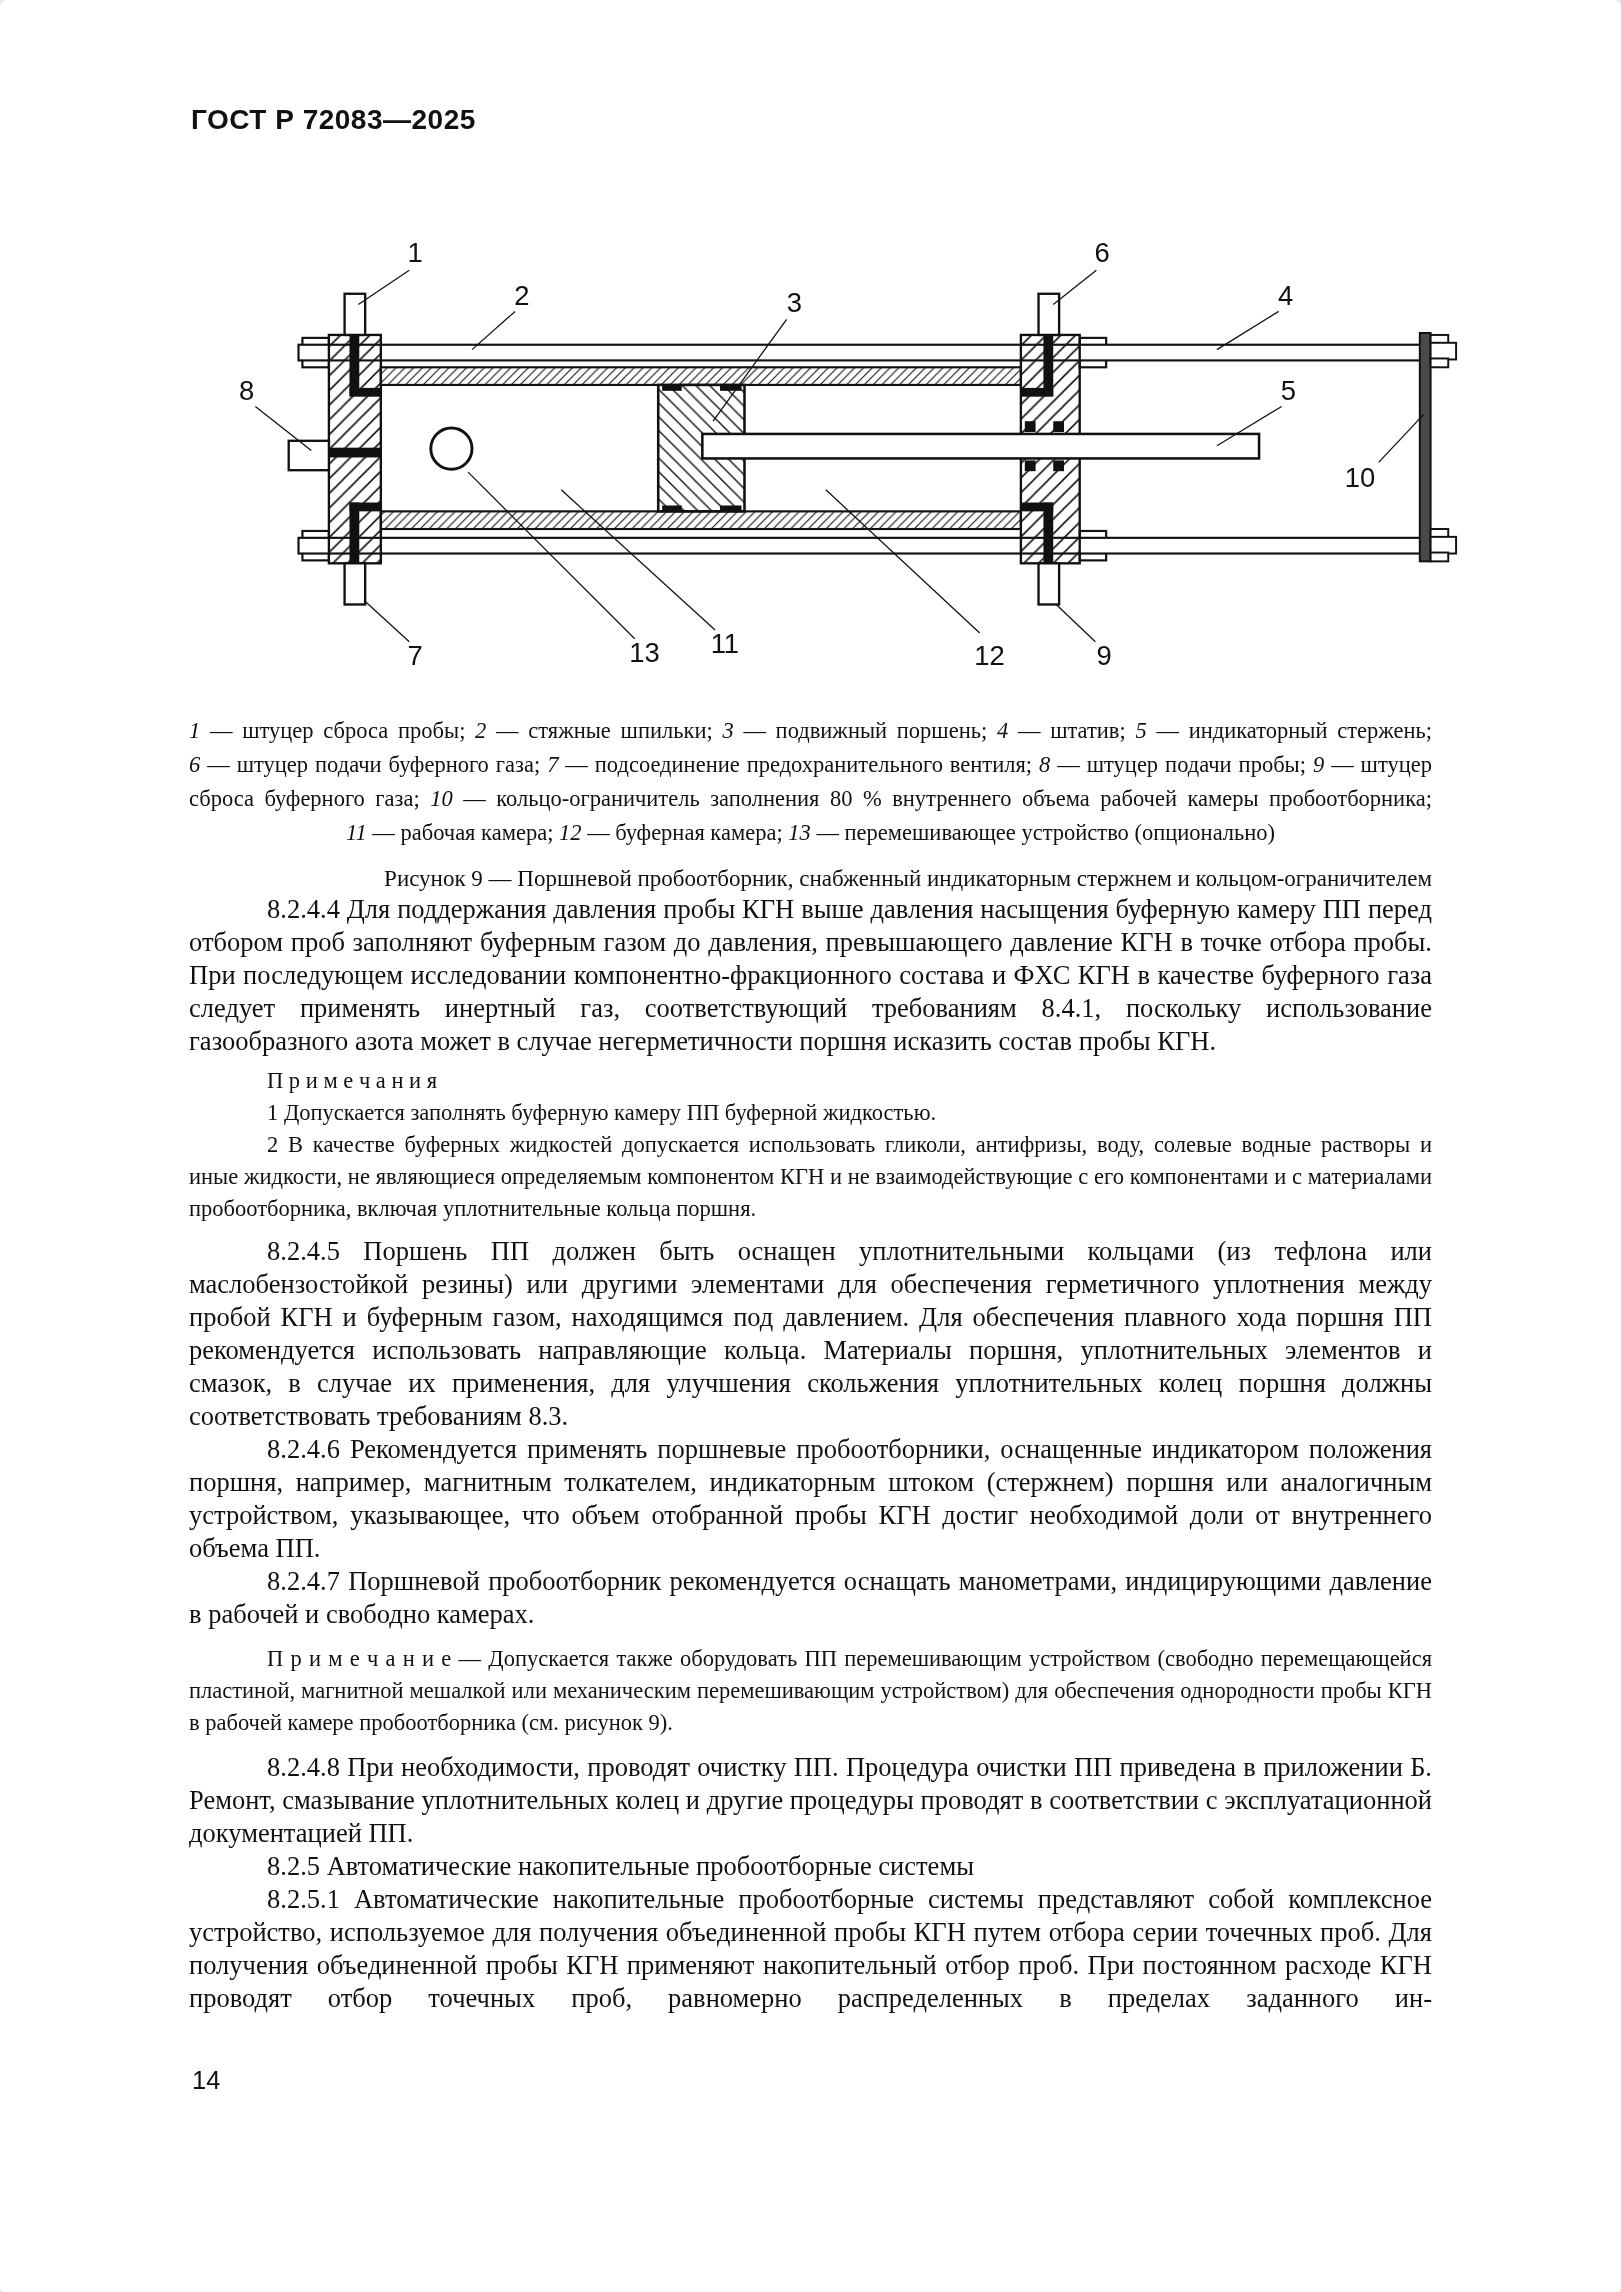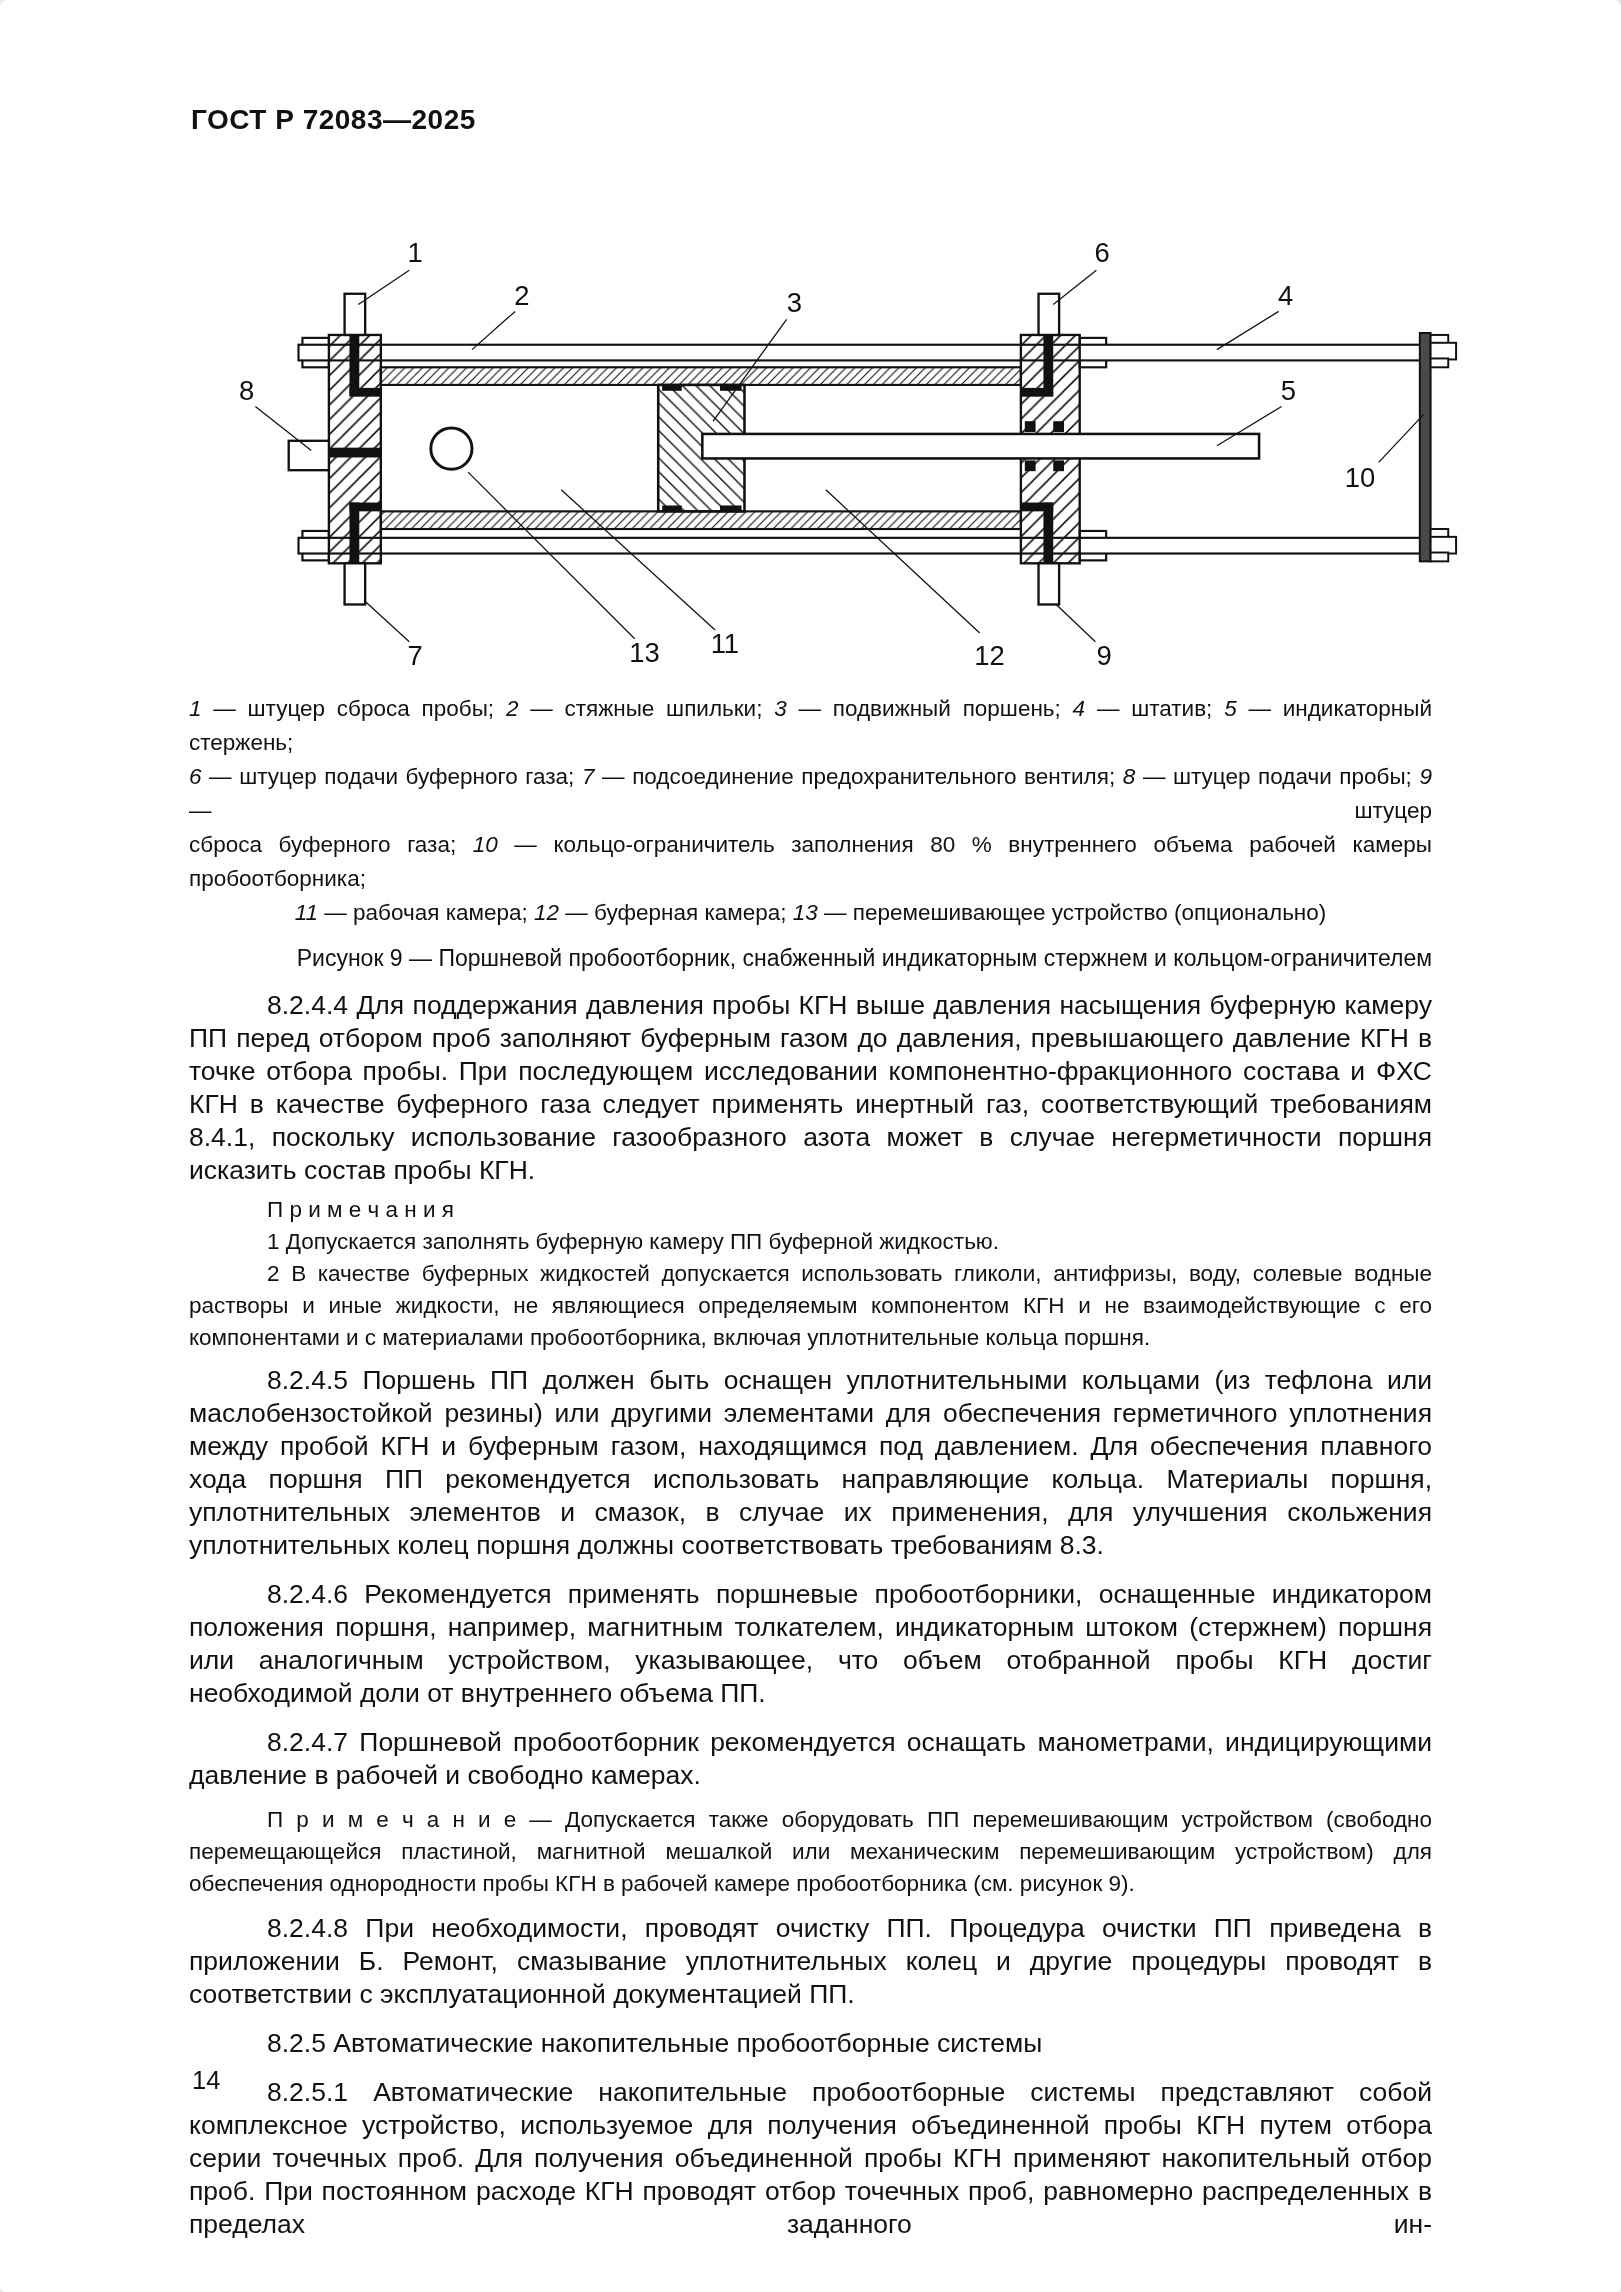--- a/index.html
+++ b/index.html
@@ -13,35 +13,35 @@
     border-radius:7px;
   }
   .doc-header{
     position:absolute;left:191px;top:104px;
     font-size:28px;font-weight:bold;letter-spacing:0.5px;
   }
   .figure-area{
     position:absolute;left:225px;top:230px;width:1235px;height:451px;
   }
   .text-col{
-    position:absolute;left:189px;top:692px;width:1243px;
+    position:absolute;left:189px;top:714px;width:1243px;font-family:Liberation Serif, serif;
   }
   .legend-line{
     font-size:22.5px;line-height:34px;
     text-align:justify;text-align-last:justify;
     white-space:normal;
   }
   .legend-line.centered{text-align:left;text-align-last:center;}
   .legend-line i{font-style:italic;}
   .fig-caption{
     margin-top:13.7px;
     font-size:23px;line-height:29px;text-align:right;
   }
   .para{ text-align:justify; text-indent:78px; }
-  .para.body{ font-size:26.5px; line-height:33px; margin-top:16px; }
+  .para.body{ font-size:26.5px; line-height:33px; margin-top:0; }
   .para.small{ font-size:22.5px; line-height:32px; }
   .para.gap8{ margin-top:7.8px; }
   .para.gap10{ margin-top:9.8px; }
   .para.gap14{ margin-top:12px; }
   .para.last-justify{ text-align-last:justify; }
   .page-number{
     position:absolute;left:192px;top:2066px;
     font-size:25.5px;
   }
   svg text.callout{

